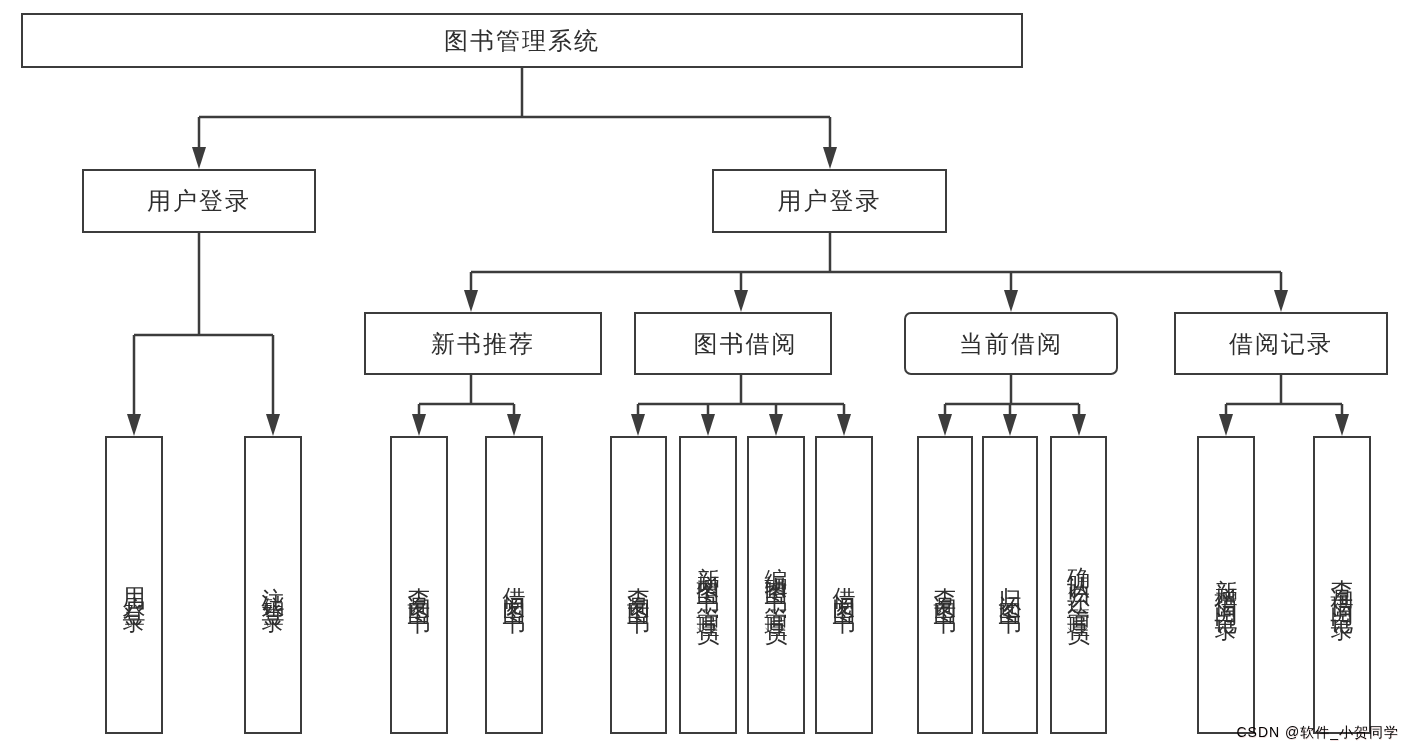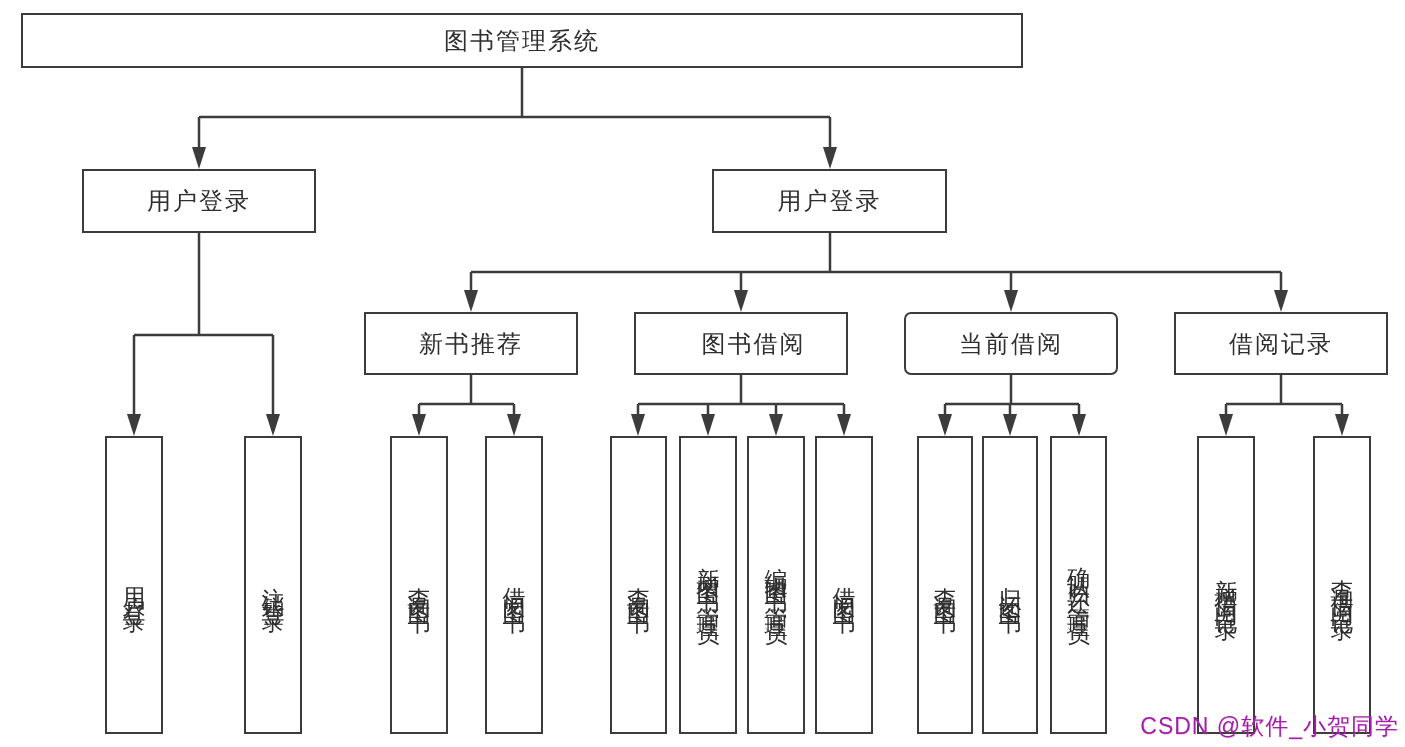--- a/index.html
+++ b/index.html
@@ -33,23 +33,23 @@
     text-orientation: mixed;
     font-size: 23px;
     letter-spacing: 8px;
     line-height: 1;
     white-space: nowrap;
   }
   .watermark {
     position: absolute;
     right: 6px;
     bottom: 5px;
-    font-size: 23px;
+    font-size: 14px;
     letter-spacing: 1px;
-    color: #a21caf;
+    color: #000000;
     text-shadow: 0.5px 0.5px 0 rgba(209,123,123,0.25);
     pointer-events: none;
   }
 </style>
 </head>
 <body>
 
 <div class="canvas">
 
   <svg class="wires" viewBox="0 0 1405 747" xmlns="http://www.w3.org/2000/svg">
@@ -99,24 +99,24 @@
     <span>图书管理系统</span>
   </div>
 
   <div class="node hnode" style="left:82px; top:169px; width:234px; height:64px;">
     <span>用户登录</span>
   </div>
   <div class="node hnode" style="left:712px; top:169px; width:235px; height:64px;">
     <span>用户登录</span>
   </div>
 
-  <div class="node hnode" style="left:364px; top:312px; width:214px; height:63px;">
+  <div class="node hnode" style="left:364px; top:312px; width:238px; height:63px;">
     <span>新书推荐</span>
   </div>
-  <div class="node hnode" style="left:634px; top:312px; width:214px; height:63px;padding-left:25px;">
+  <div class="node hnode" style="left:634px; top:312px; width:198px; height:63px;padding-left:25px;">
     <span>图书借阅</span>
   </div>
   <div class="node hnode" style="left:904px; top:312px; width:214px; height:63px;border-radius:7px;">
     <span>当前借阅</span>
   </div>
   <div class="node hnode" style="left:1174px; top:312px; width:214px; height:63px;">
     <span>借阅记录</span>
   </div>
 
   <div class="node leaf" style="left:105px; top:436px; width:58px; height:298px;">

